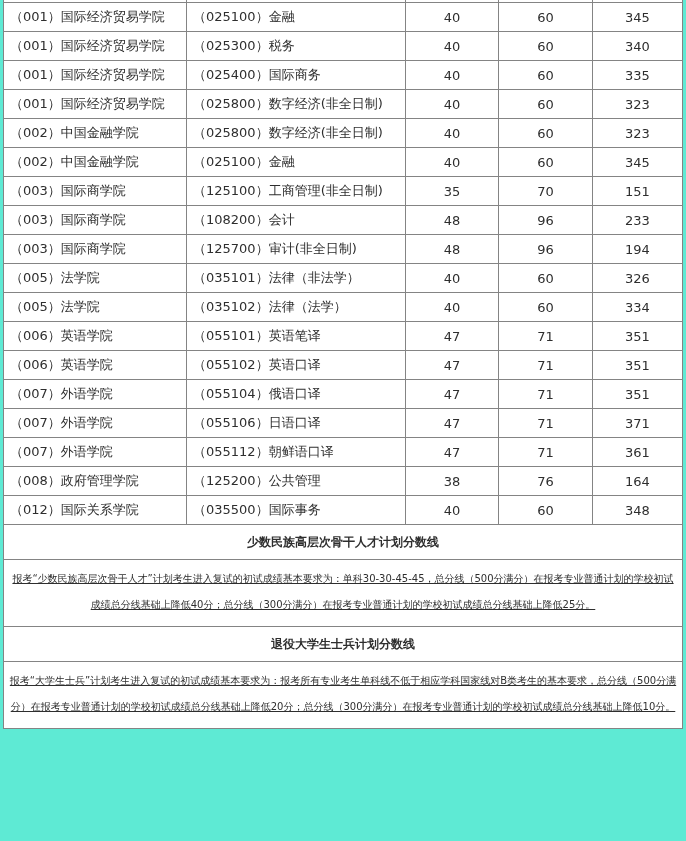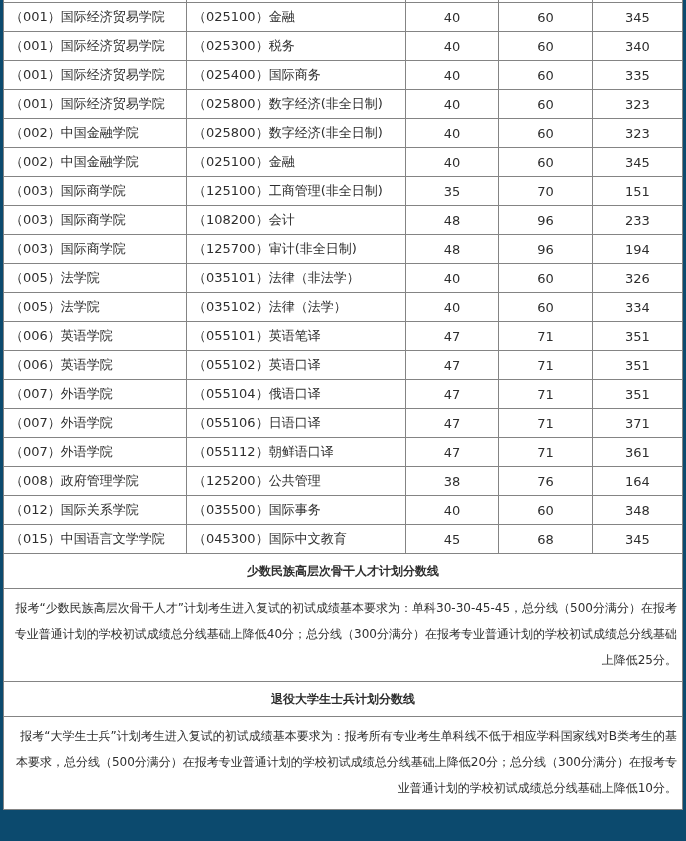--- a/index.html
+++ b/index.html
@@ -1,18 +1,18 @@
 <!DOCTYPE html>
 <html><head>
 <meta charset="utf-8">
 <style>
   html, body { margin: 0; padding: 0; background: #ffffff; }
   .viewport {
     width: 686px; height: 841px; overflow: hidden; position: relative;
-    background: #0c4a6e;
+    background: #5eead4;
     font-family: "DejaVu Sans", sans-serif;
   }
   table.score-table {
     border-collapse: collapse;
     table-layout: fixed;
     width: 679px;
     margin: -24px 0 0 3px;
     font-size: 13px;
     color: #2e2e2e;
   }
@@ -30,23 +30,24 @@
     text-align: center;
     font-weight: bold;
     height: 34px;
     font-size: 12px;
   }
   td.para-cell {
     white-space: normal;
     line-height: 26px;
     padding: 6px 5px 8px 5px;
     height: auto;
-    font-size: 12px;
-    text-align: right;
+    font-size: 10px;
+    text-align: center;
     word-break: break-all;
+    text-decoration: underline;
   }
   col.c1 { width: 183px; }
   col.c2 { width: 219px; }
   col.c3 { width: 93px; }
   col.c4 { width: 94px; }
   col.c5 { width: 90px; }
 </style>
 </head>
 <body>
 
@@ -186,27 +187,20 @@
     <td class="num">76</td>
     <td class="num">164</td>
   </tr>
         <tr>
     <td>（012）国际关系学院</td>
     <td>（035500）国际事务</td>
     <td class="num">40</td>
     <td class="num">60</td>
     <td class="num">348</td>
   </tr>
-        <tr>
-    <td>（015）中国语言文学学院</td>
-    <td>（045300）国际中文教育</td>
-    <td class="num">45</td>
-    <td class="num">68</td>
-    <td class="num">345</td>
-  </tr>
         <tr id="section-minority-title">
         <td class="section-cell" colspan="5">少数民族高层次骨干人才计划分数线</td>
       </tr>
       <tr>
         <td class="para-cell" colspan="5">报考“少数民族高层次骨干人才”计划考生进入复试的初试成绩基本要求为：单科30-30-45-45，总分线（500分满分）在报考专业普通计划的学校初试成绩总分线基础上降低40分；总分线（300分满分）在报考专业普通计划的学校初试成绩总分线基础上降低25分。</td>
       </tr>
       <tr>
         <td class="section-cell" colspan="5">退役大学生士兵计划分数线</td>
       </tr>
       <tr>

